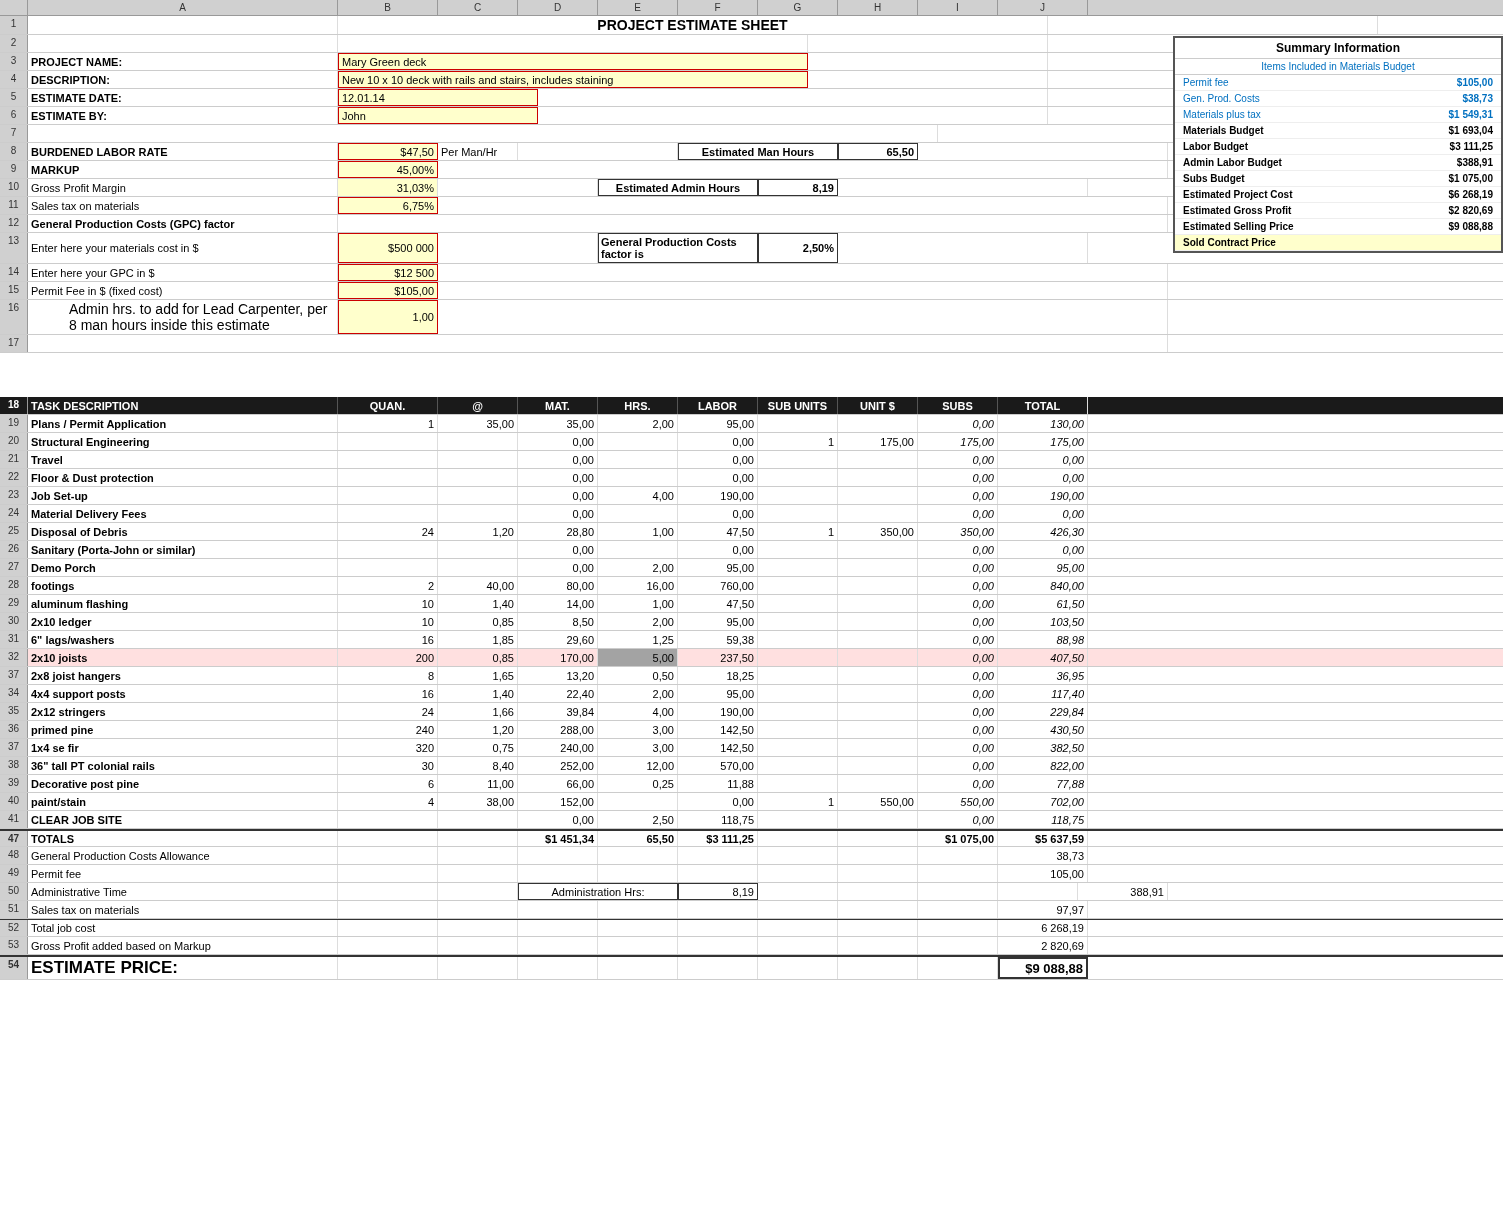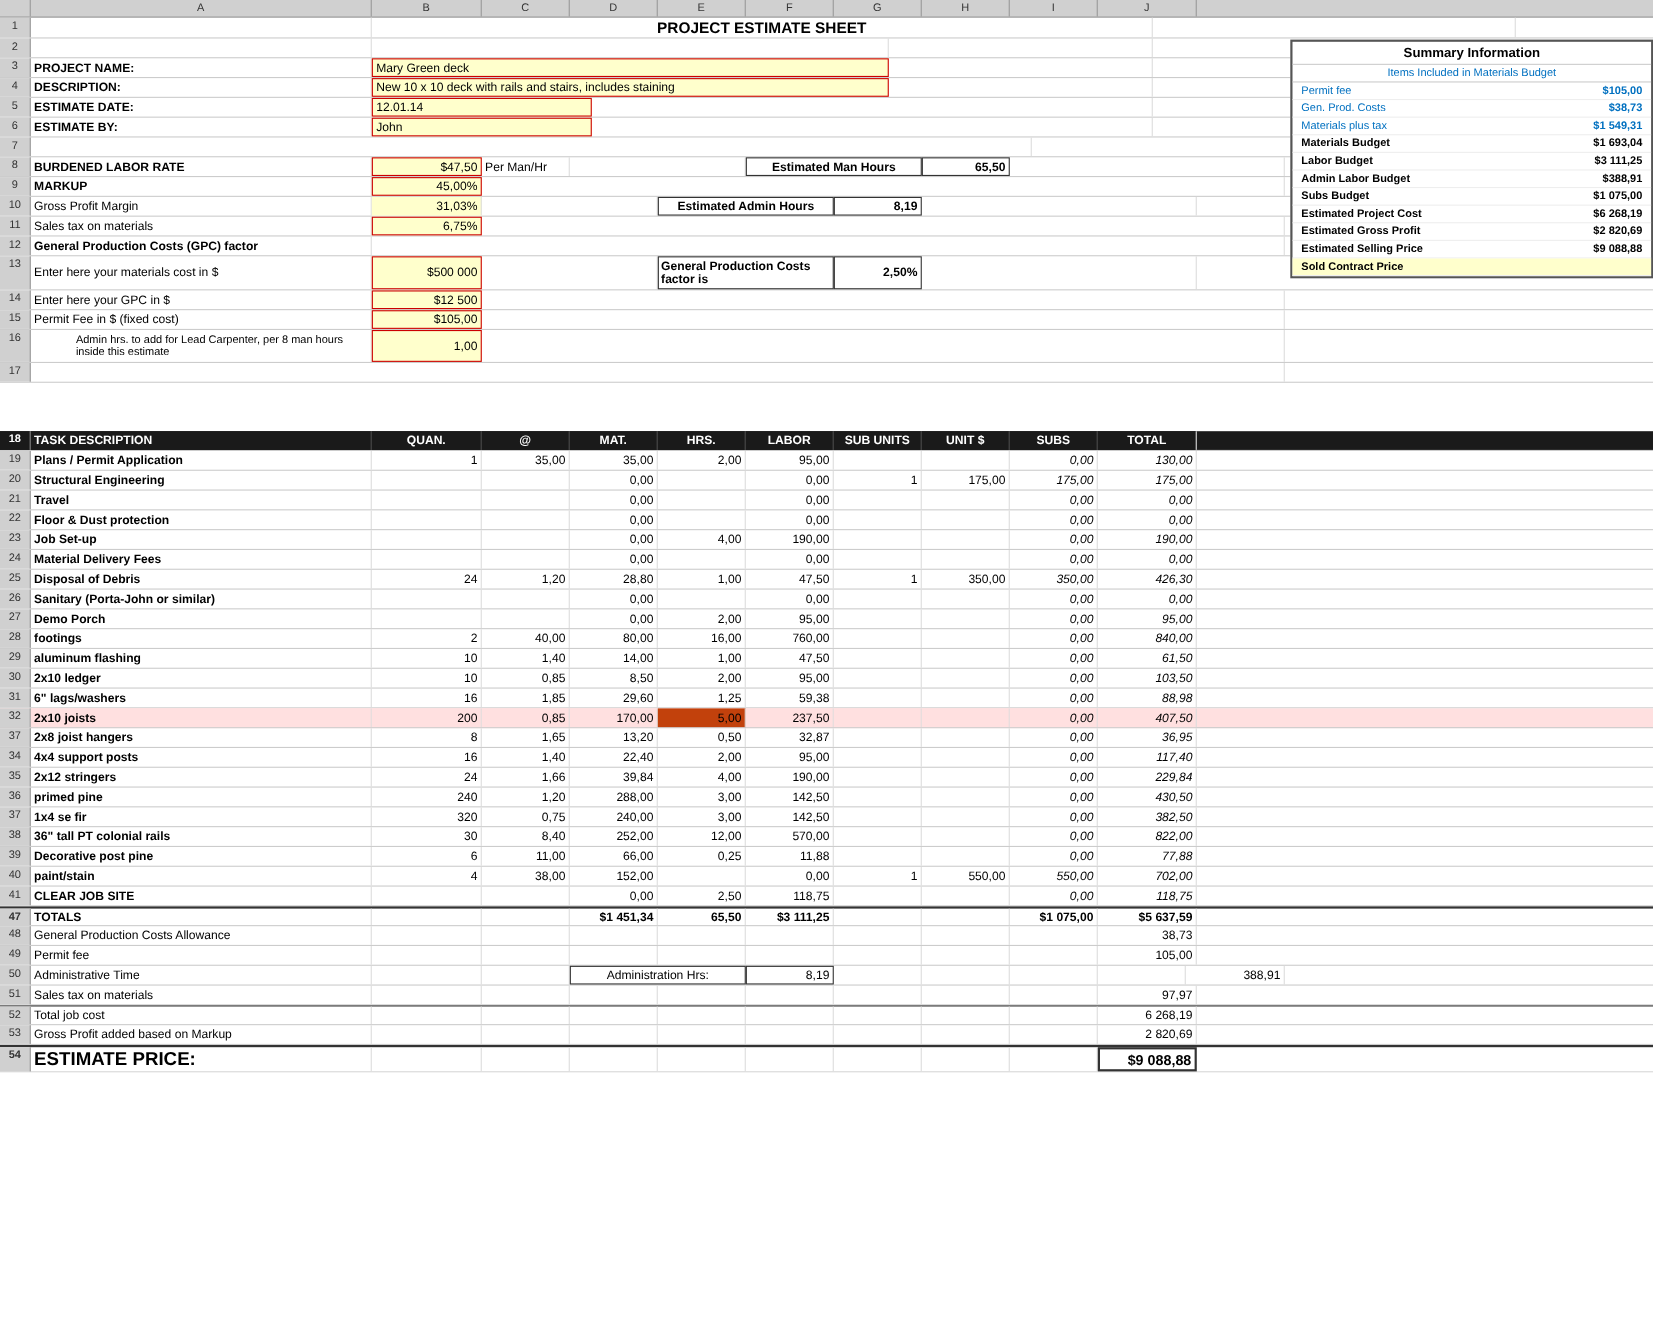--- a/index.html
+++ b/index.html
@@ -260,21 +260,21 @@
 
   <div class="sheet-row">
     <div class="row-num">15</div>
     <div class="cell col-a">Permit Fee in $ (fixed cost)</div>
     <div class="cell right input-cell" style="width:100px; border:1px solid #cc0000;">$105,00</div>
     <div class="cell" style="width:730px;"></div>
   </div>
 
   <div class="sheet-row" style="min-height:30px;">
     <div class="row-num">16</div>
-    <div class="cell col-a" style="font-size:10px; flex-wrap:wrap;padding-left:41px;">Admin hrs. to add for Lead Carpenter, per 8 man hours inside this estimate</div>
+    <div class="cell col-a" style="font-size:14px; flex-wrap:wrap;padding-left:41px;">Admin hrs. to add for Lead Carpenter, per 8 man hours inside this estimate</div>
     <div class="cell right input-cell" style="width:100px; border:1px solid #cc0000; align-items:center;">1,00</div>
     <div class="cell" style="width:730px;"></div>
   </div>
 
   <div class="sheet-row">
     <div class="row-num">17</div>
     <div class="cell" style="width:1140px;"></div>
   </div>
 
   <div class="sheet-row" style="background:#1a1a1a; color:white; font-weight:bold;margin-top:44px;">
@@ -472,36 +472,36 @@
     <div class="cell right col-i italic">0,00</div>
     <div class="cell right col-j italic">88,98</div>
   </div>
 
   <div class="sheet-row highlight-row">
     <div class="row-num" style="background:#d0d0d0;">32</div>
     <div class="cell col-a bold" style="background:#ffe0e0;">2x10 joists</div>
     <div class="cell right col-b" style="background:#ffe0e0;">200</div>
     <div class="cell right col-c" style="background:#ffe0e0;">0,85</div>
     <div class="cell right col-d" style="background:#ffe0e0;">170,00</div>
-    <div class="cell right col-e" style="background:#c2410c;">5,00</div>
+    <div class="cell right col-e" style="background:#a3a3a3;">5,00</div>
     <div class="cell right col-f" style="background:#ffe0e0;">237,50</div>
     <div class="cell right col-g" style="background:#ffe0e0;"></div>
     <div class="cell right col-h" style="background:#ffe0e0;"></div>
     <div class="cell right col-i italic" style="background:#ffe0e0;">0,00</div>
     <div class="cell right col-j italic" style="background:#ffe0e0;">407,50</div>
   </div>
 
   <div class="sheet-row">
     <div class="row-num">37</div>
     <div class="cell col-a bold">2x8 joist hangers</div>
     <div class="cell right col-b">8</div>
     <div class="cell right col-c">1,65</div>
     <div class="cell right col-d">13,20</div>
     <div class="cell right col-e">0,50</div>
-    <div class="cell right col-f">32,87</div>
+    <div class="cell right col-f">18,25</div>
     <div class="cell right col-g"></div>
     <div class="cell right col-h"></div>
     <div class="cell right col-i italic">0,00</div>
     <div class="cell right col-j italic">36,95</div>
   </div>
 
   <div class="sheet-row">
     <div class="row-num">34</div>
     <div class="cell col-a bold">4x4 support posts</div>
     <div class="cell right col-b">16</div>

